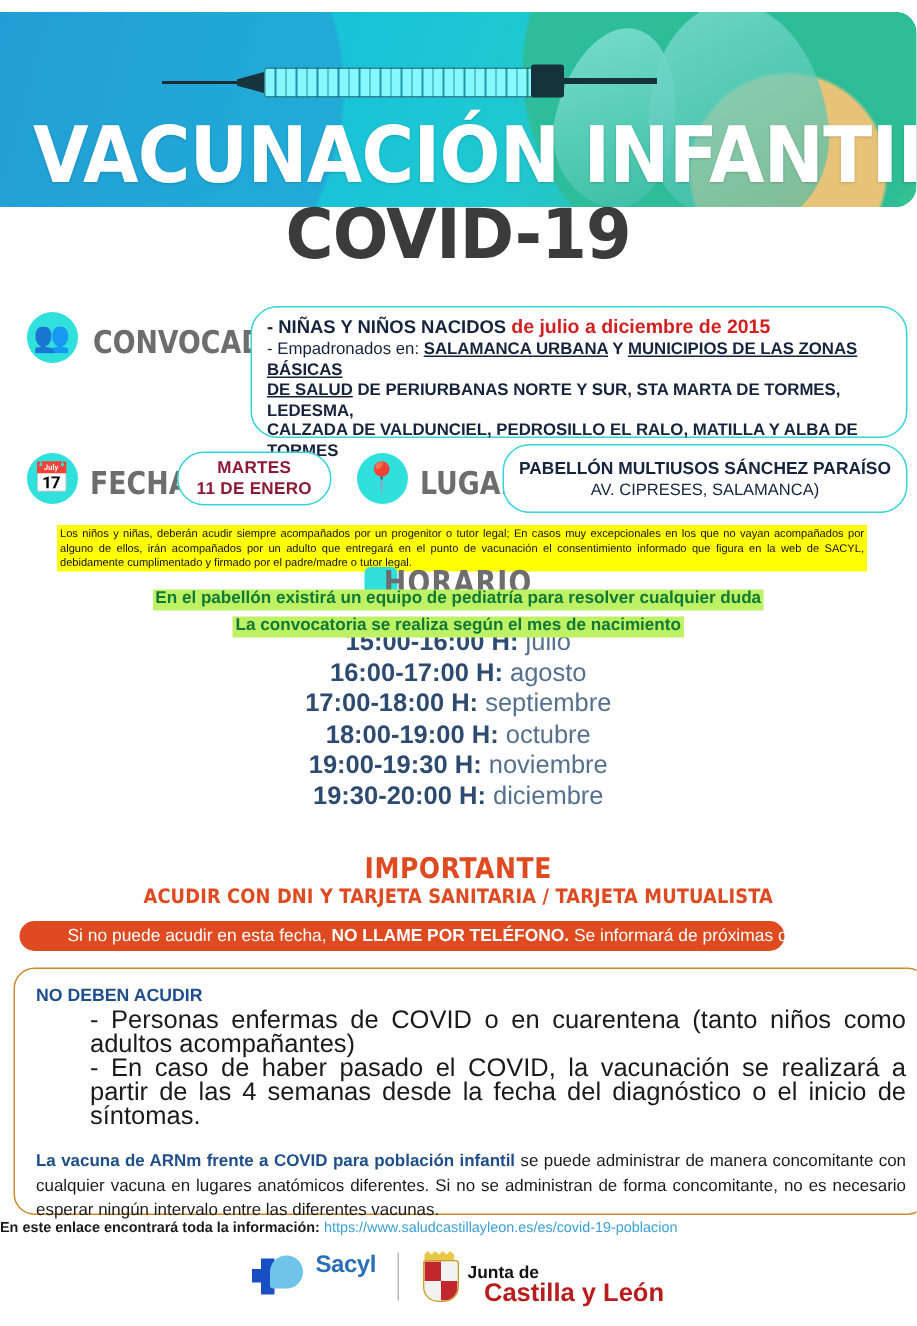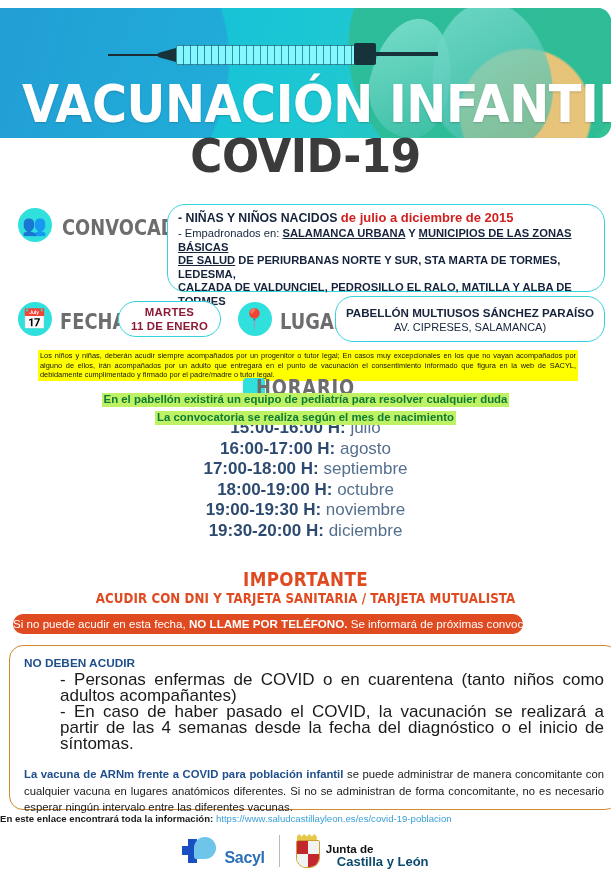--- a/index.html
+++ b/index.html
@@ -313,20 +313,21 @@
     left: 13px; top: 614px;
     width: 510px; height: 20px;
     background: #e04a20;
     border-radius: 11px;
     color: #ffffff;
     font-size: 11.6px;
     line-height: 20px;
     text-align: center;
     white-space: nowrap;
     box-sizing: border-box;
+    padding-left: 32px;
   }
   .imp-banner b { font-weight: 700; }
 
   
   .bottom-box {
     position: absolute;
     left: 9px; top: 645px;
     width: 610px; height: 165px;
     border: 1.4px solid #d08a2e;
     border-radius: 14px;
@@ -377,21 +378,21 @@
   .logos {
     position: absolute;
     left: 0; right: 0; top: 834px;
     display: flex;
     align-items: center;
     justify-content: center;
     gap: 14px;
   }
   .sacyl-logo {
     display: flex;
-    align-items: flex-end;
+    align-items: flex-start;
     gap: 8px;
   }
   .sacyl-mark {
     position: relative;
     width: 34px; height: 32px;
   }
   .sacyl-mark .cross-v {
     position: absolute; left: 6px; top: 4px;
     width: 9px; height: 24px; background: #1a4fc4;
   }
@@ -443,21 +444,21 @@
   }
   .q-red { background: #c1272d; }
   .q-white { background: #f2f2f2; }
   .jcyl-text {
     line-height: 13px;
   }
   .jcyl-l1 {
     font-size: 11.6px; font-weight: 700; color: #111111;
   }
   .jcyl-l2 {
-    font-size: 13px; font-weight: 700; color: #0c4a6e; margin-left: 11px;
+    font-size: 17px; font-weight: 700; color: #b91c1c; margin-left: 11px;
   }
 </style>
 </head>
 <body>
 
 <div class="banner">
   <div class="banner-bg"></div>
   <div class="banner-hand2"></div>
   <div class="banner-hand"></div>
   <div class="syringe">

